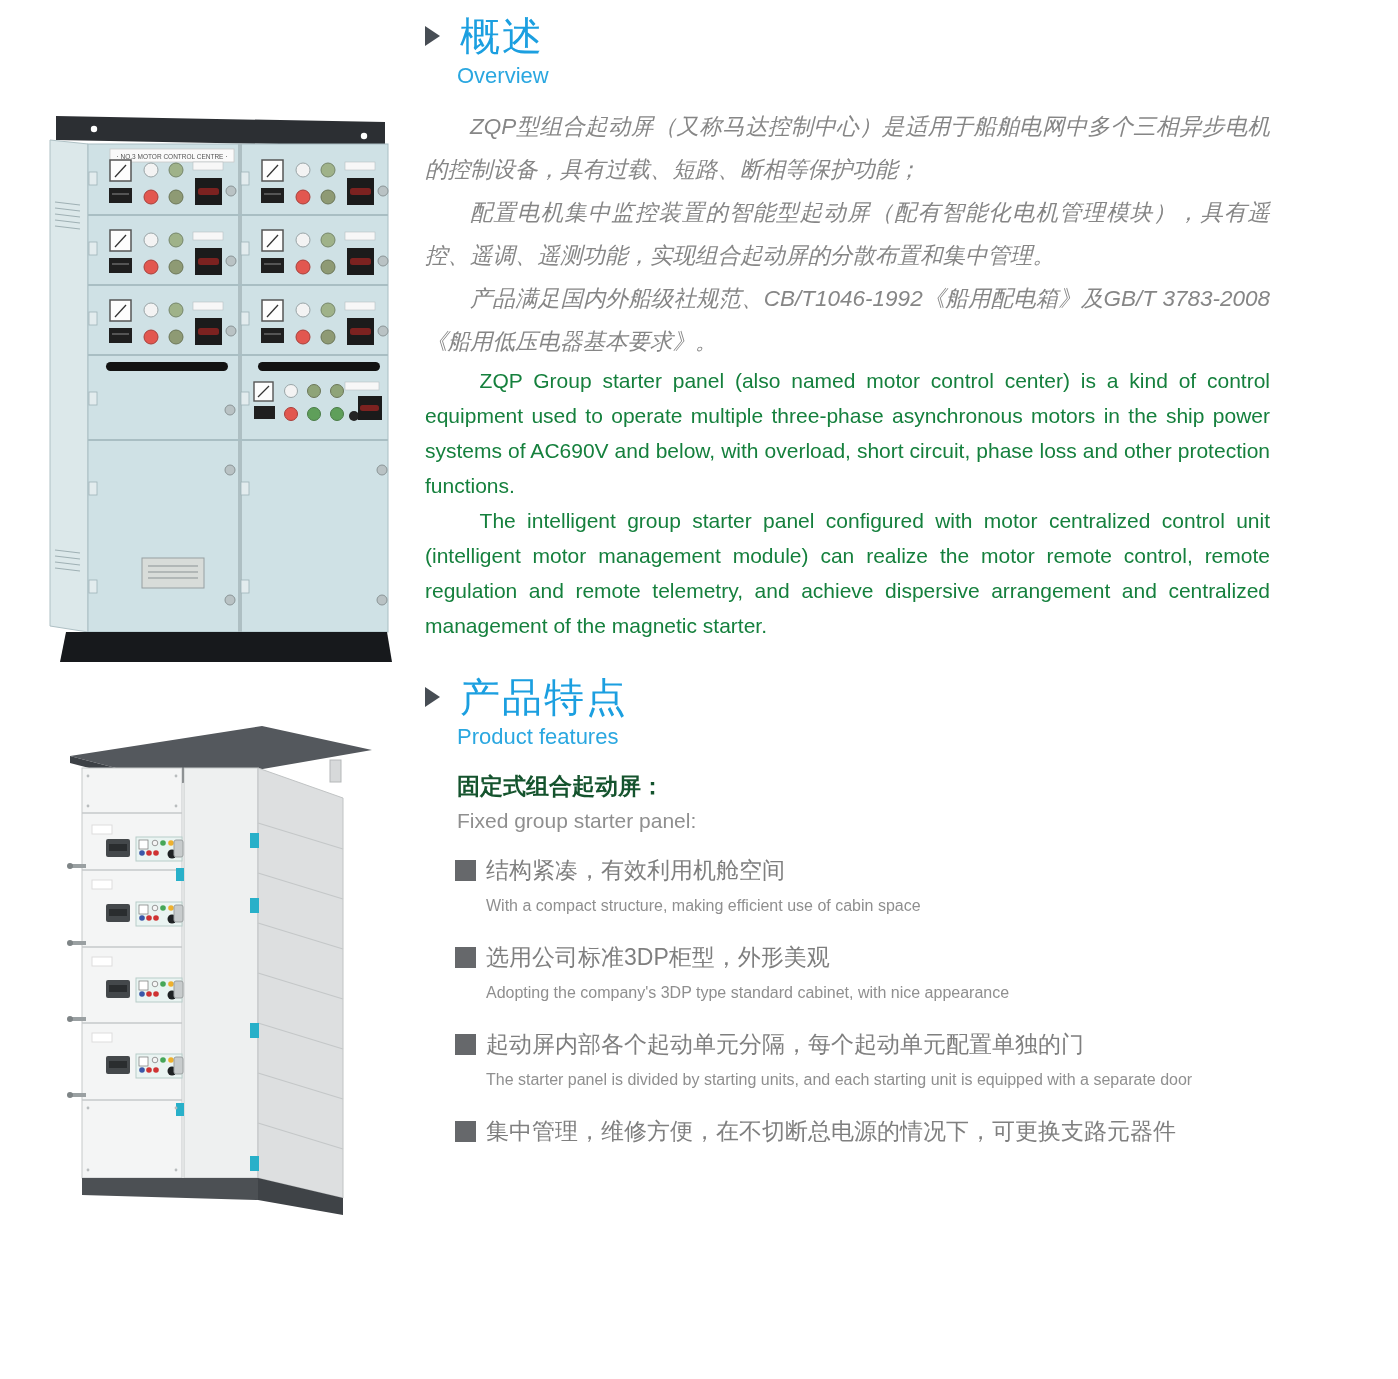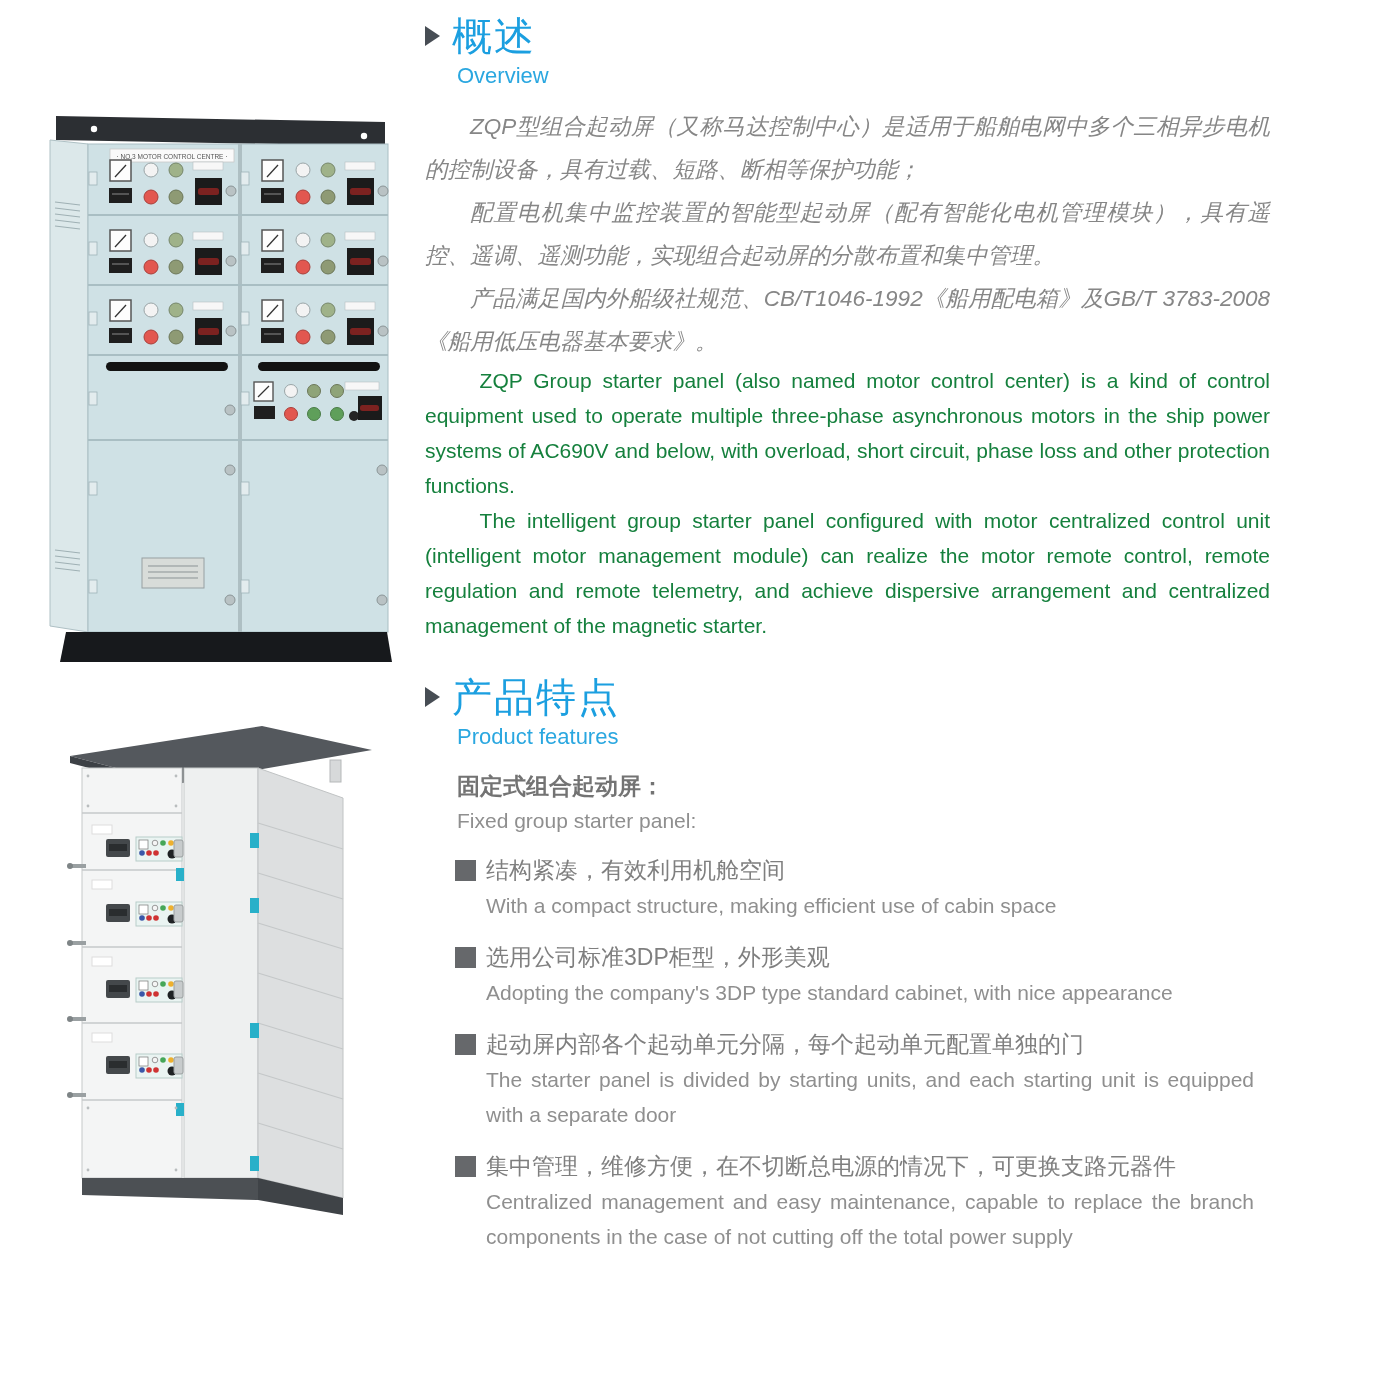--- a/index.html
+++ b/index.html
@@ -8,41 +8,41 @@
 
   
   .fig{position:absolute;margin:0;padding:0;}
   .fig svg{display:block;width:100%;height:100%;}
   #fig-front{left:42px;top:110px;width:355px;height:555px;}
   #fig-3dp{left:62px;top:718px;width:335px;height:500px;}
 
   
   .col-right{position:absolute;left:425px;top:14px;width:845px;}
 
-  .sec-head{display:flex;align-items:center;gap:12px;}
+  .sec-head{display:flex;align-items:center;gap:20px;}
   .tri{width:0;height:0;border-left:15px solid #474d54;border-top:10px solid transparent;
        border-bottom:10px solid transparent;flex:0 0 auto;}
   .h-zh{font-size:40px;font-weight:500;color:#1b9fe0;margin:0;letter-spacing:2px;line-height:1.1;}
   .h-en{font-size:22px;font-weight:400;color:#2aa7e0;margin:4px 0 0 32px;line-height:1.3;}
 
   .paras{margin-top:14px;}
   p.zh{font-size:22.5px;line-height:43px;color:#868686;text-align:justify;
        text-indent:2em;margin:0;font-style:italic;}
   p.en{font-size:21px;line-height:35px;color:#15803d;text-align:justify;
        text-indent:2.6em;margin:0;}
 
   .features{margin-top:32px;}
-  .sub-zh{font-size:23px;font-weight:bold;color:#737373;margin:20px 0 2px 32px;}
+  .sub-zh{font-size:23px;font-weight:bold;color:#14532d;margin:20px 0 2px 32px;}
   .sub-en{font-size:21px;color:#8f8f8f;margin:4px 0 8px 32px;line-height:30px;}
 
   ul.feat{list-style:none;margin:4px 0 0 14px;padding:0;}
   ul.feat li{margin:16px;}
   .f-zh{display:flex;align-items:center;gap:10px;font-size:23px;color:#7f7f7f;line-height:36px;}
   .sq{width:21px;height:21px;background:#66686b;flex:0 0 auto;}
-  .f-en{padding-left:31px;font-size:21px;color:#8f8f8f;line-height:35px;text-align:justify;}
+  .f-en{padding-left:31px;font-size:16px;color:#8f8f8f;line-height:35px;text-align:justify;}
 </style>
 </head>
 <body>
 
 <div class="page">
 
   <figure class="fig" id="fig-front">
     <svg viewBox="0 0 355 555">
       <defs>
         <g id="u1">
@@ -322,19 +322,18 @@
             <span class="sq"></span>
             <span>起动屏内部各个起动单元分隔，每个起动单元配置单独的门</span>
           </div>
           <div class="f-en">The starter panel is divided by starting units, and each starting unit is equipped with a separate door</div>
         </li>
         <li>
           <div class="f-zh">
             <span class="sq"></span>
             <span>集中管理，维修方便，在不切断总电源的情况下，可更换支路元器件</span>
           </div>
-          <div class="f-en">Centralized management and easy maintenance, capable to replace the branch components in the case of not cutting off the total power supply</div>
         </li>
       </ul>
     </section>
 
   </div>
 </div>
 
 </body></html>

